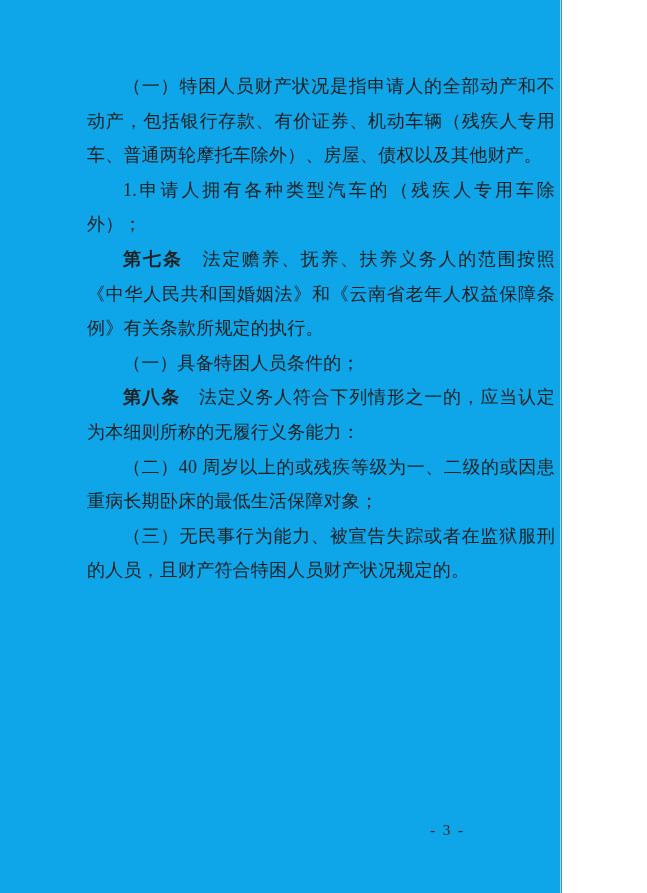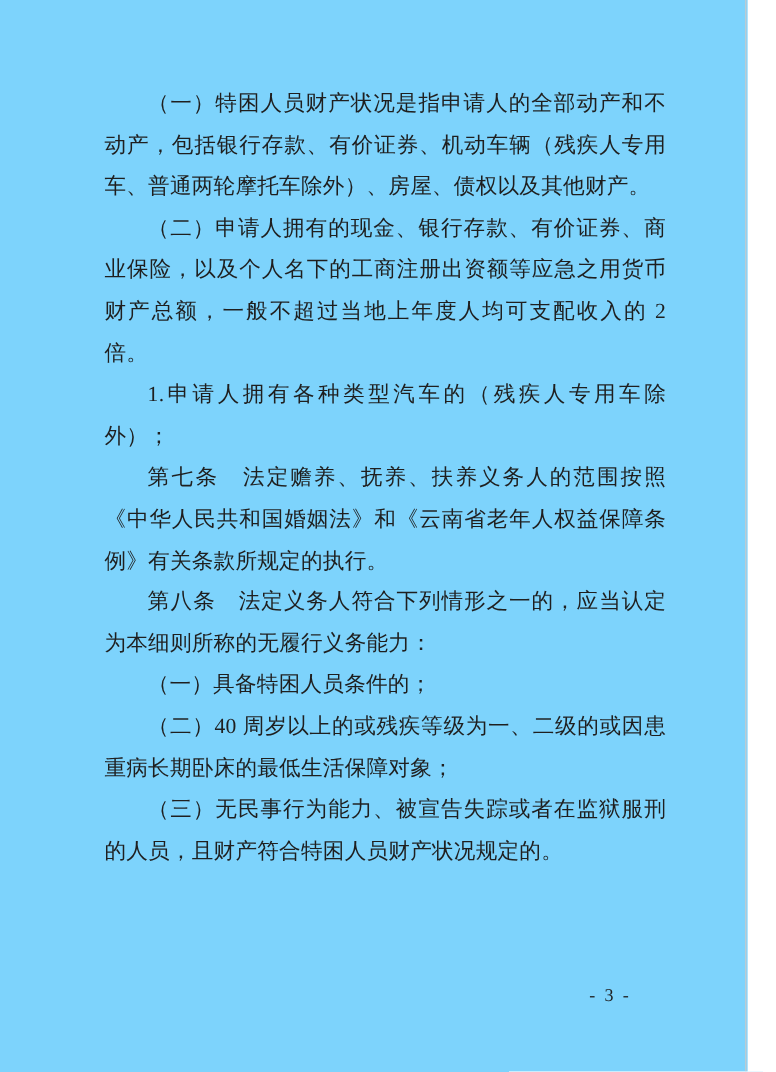--- a/index.html
+++ b/index.html
@@ -2,23 +2,23 @@
 <html lang="zh"><head>
 <meta charset="utf-8">
 <style>
   html, body {
     margin: 0;
     padding: 0;
     background: #ffffff;
   }
   .page {
     position: relative;
-    width: 623px;
+    width: 562px;
     height: 893px;
-    background: #7dd3fc;
+    background: #0ea5e9;
     overflow: hidden;
     font-family: "Liberation Serif", "DejaVu Serif", serif;
     color: #1f1f1f;
   }
   .page-edge-line {
     position: absolute;
     top: 0;
     right: 1px;
     width: 1px;
     height: 100%;
@@ -34,49 +34,48 @@
     margin: 0;
     font-size: 18px;
     line-height: 34.6px;
     text-align: justify;
     text-justify: inter-character;
     text-indent: 2em;
     letter-spacing: 0.2px;
     word-break: break-all;
   }
   .para strong {
-    font-weight: normal;
+    font-weight: bold;
     letter-spacing: 0.5px;
   }
   .page-number {
     position: absolute;
     top: 822px;
     right: 97px;
     font-size: 15px;
     letter-spacing: 2px;
     color: #1f1f1f;
     font-family: "Liberation Serif", "DejaVu Serif", serif;
   }
 </style>
 </head>
 <body>
 
 <div class="page">
 
   <div class="content">
     <p class="para">（一）特困人员财产状况是指申请人的全部动产和不动产，包括银行存款、有价证券、机动车辆（残疾人专用车、普通两轮摩托车除外）、房屋、债权以及其他财产。</p>
-    <p class="para">（二）申请人拥有的现金、银行存款、有价证券、商业保险，以及个人名下的工商注册出资额等应急之用货币财产总额，一般不超过当地上年度人均可支配收入的 2 倍。</p>
     <p class="para">1.申请人拥有各种类型汽车的（残疾人专用车除外）；</p>
     <p class="para">
       <strong>第七条</strong><span>　法定赡养、抚养、扶养义务人的范围按照《中华人民共和国婚姻法》和《云南省老年人权益保障条例》有关条款所规定的执行。</span>
     </p>
+    <p class="para">（一）具备特困人员条件的；</p>
     <p class="para">
       <strong>第八条</strong><span>　法定义务人符合下列情形之一的，应当认定为本细则所称的无履行义务能力：</span>
     </p>
-    <p class="para">（一）具备特困人员条件的；</p>
     <p class="para">（二）40 周岁以上的或残疾等级为一、二级的或因患重病长期卧床的最低生活保障对象；</p>
     <p class="para">（三）无民事行为能力、被宣告失踪或者在监狱服刑的人员，且财产符合特困人员财产状况规定的。</p>
   </div>
 
   <div class="page-number">- 3 -</div>
 
   <div class="page-edge-line"></div>
 
 </div>
 

